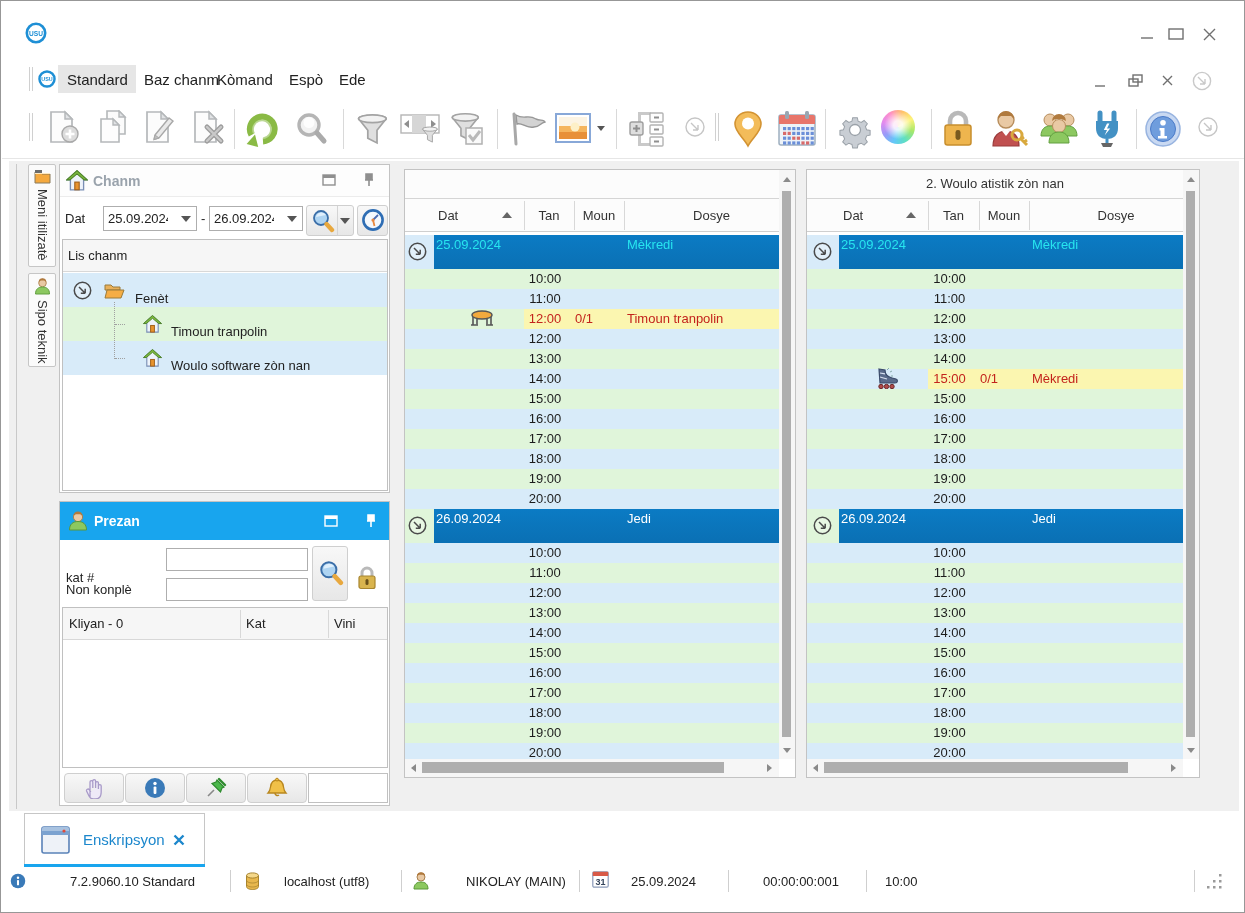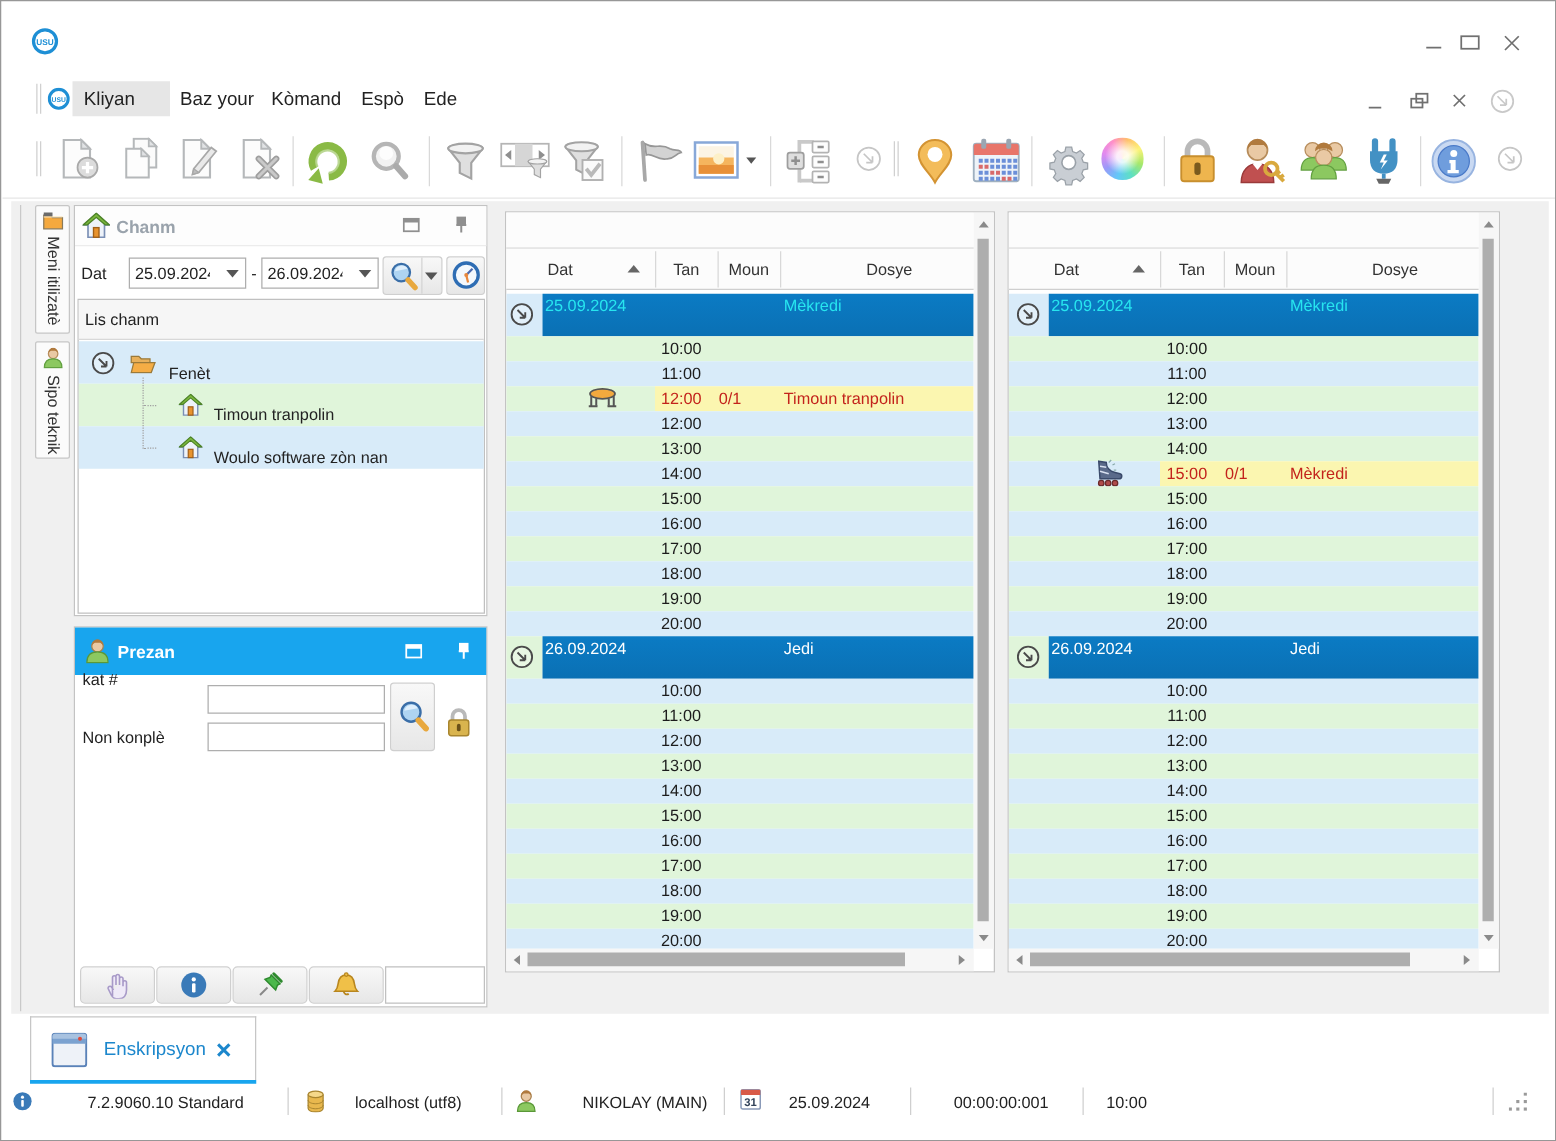--- a/index.html
+++ b/index.html
@@ -46,22 +46,22 @@
  <path d="M73 4 L84 15 M84 4 L73 15" class="wc" stroke-width="1.6"></path>
 </svg>
 
 <div class="grip" style="left:28px;top:66px;height:24px;"></div>
 <div class="grip" style="left:31px;top:66px;height:24px;"></div>
 <svg class="abs" style="left:37px;top:69px" width="18" height="18" viewBox="0 0 22 22">
  <circle cx="11" cy="11" r="9.2" fill="#fff" stroke="#1e8fd5" stroke-width="3"></circle>
  <text x="11" y="14" font-size="6.6" font-weight="bold" fill="#1e8fd5" text-anchor="middle" font-family="Liberation Sans">USU</text>
 </svg>
 <div class="abs" style="left:57px;top:64px;width:78px;height:28px;background:#e6e6e6;"></div>
-<div class="abs menu-item" style="left:66px;top:70px;">Kliyan</div>
-<div class="abs menu-item" style="left:143px;top:70px;">Baz your</div>
+<div class="abs menu-item" style="left:66px;top:70px;">Standard</div>
+<div class="abs menu-item" style="left:143px;top:70px;">Baz chanm</div>
 <div class="abs menu-item" style="left:216px;top:70px;">Kòmand</div>
 <div class="abs menu-item" style="left:288px;top:70px;">Espò</div>
 <div class="abs menu-item" style="left:338px;top:70px;">Ede</div>
 <svg class="abs" style="left:1088px;top:70px" width="130" height="20" viewBox="0 0 130 20">
  <line x1="6" y1="15" x2="16" y2="15" class="wc" stroke-width="1.5"></line>
  <rect x="40" y="8" width="9" height="7" class="wc" stroke-width="1.3"></rect>
  <rect x="44" y="4" width="9" height="7" fill="#fff" class="wc" stroke-width="1.3"></rect>
  <path d="M74 5 L83 14 M83 5 L74 14" class="wc" stroke-width="1.5"></path>
  <circle cx="113" cy="10" r="8.6" fill="none" stroke="#c9c9c9" stroke-width="1.4"></circle>
  <path d="M109 6 L116 13 M116 13 v-5 M116 13 h-5" stroke="#c9c9c9" stroke-width="1.4" fill="none"></path>
@@ -353,35 +353,43 @@
  <path d="M1.5 19 c0-6 3.6-8.5 8.5-8.5 c4.9 0 8.5 2.5 8.5 8.5 z" fill="#8cc860" stroke="#5a9838"></path>
       </svg>
 <div class="abs" style="left:34px;top:11px;font-size:14px;font-weight:bold;color:#fff;">Prezan</div>
 <svg class="abs" style="left:264px;top:13px" width="14" height="13" viewBox="0 0 14 13">
         <rect x="1" y="1" width="12" height="10" fill="none" stroke="#fff" stroke-width="1.4"></rect>
         <rect x="1" y="1" width="12" height="3" fill="#fff"></rect>
       </svg>
 <svg class="abs" style="left:305px;top:12px" width="12" height="14" viewBox="0 0 12 14">
         <path d="M3 1 h6 v6 h-6 z M2 7 h8 M6 7 v6" stroke="#fff" stroke-width="1.6" fill="#fff"></path>
       </svg>
-<div class="lbl" style="left:6px;top:34px;">kat #</div>
+<div class="lbl" style="left:6px;top:68px;">kat #</div>
 <div class="input" style="left:106px;top:46px;width:142px;height:23px;"></div>
 <div class="lbl" style="left:6px;top:80px;">Non konplè</div>
 <div class="input" style="left:106px;top:76px;width:142px;height:23px;"></div>
 <div class="btn" style="left:252px;top:44px;width:36px;height:55px;"></div>
 <svg class="abs" style="left:258px;top:58px" width="26" height="26" viewBox="0 0 24 24">
  <circle cx="10" cy="9" r="7" fill="#aed4f2" stroke="#3a6ea8" stroke-width="1.8"></circle>
  <path d="M5 8 a5.5 5.5 0 0 1 10 -2 z" fill="#e4f2fd" opacity="0.9"></path>
  <path d="M15.5 15 L21 21" stroke="#e8a83e" stroke-width="4.4" stroke-linecap="round"></path>
       </svg>
 <svg class="abs" style="left:296px;top:64px" width="22" height="24" viewBox="0 0 22 24">
  <path d="M6 10 v-3 a5 5 0 0 1 10 0 v3" fill="none" stroke="#b9b9b9" stroke-width="3"></path>
  <rect x="3" y="10" width="16" height="12.5" rx="2" fill="#d9b44e" stroke="#a8852e" stroke-width="1.2"></rect>
  <rect x="9.5" y="13" width="3" height="6" rx="1.5" fill="#6a5018"></rect>
       </svg>
+<div class="abs" style="left:2px;top:105px;width:326px;height:161px;border:1px solid #c0c0c0;background:#fff;">
+<div class="abs" style="left:0;right:0;top:0;height:32px;background:#f6f6f6;border-bottom:1px solid #d8d8d8;"></div>
+<div class="abs" style="left:177px;top:2px;width:1px;height:28px;background:#d8d8d8;"></div>
+<div class="abs" style="left:265px;top:2px;width:1px;height:28px;background:#d8d8d8;"></div>
+<div class="lbl" style="left:6px;top:8px;">Kliyan - 0</div>
+<div class="lbl" style="left:183px;top:8px;">Kat</div>
+<div class="lbl" style="left:271px;top:8px;">Vini</div>
+</div>
 <div class="btn" style="left:4px;top:271px;width:60px;height:30px;border-radius:4px;"></div>
 <div class="abs" style="left:23px;top:275px;"><svg width="22" height="22" viewBox="0 0 22 22">
           <g fill="#efeaf8" stroke="#a89ac8" stroke-width="1.3">
  <path d="M7 20 v-8 m0 0 v-7 a1.4 1.4 0 0 1 2.8 0 v6 m0-7 a1.4 1.4 0 0 1 2.8 0 v7 m0-5 a1.4 1.4 0 0 1 2.8 0 v6 m0-3 a1.4 1.4 0 0 1 2.8 0 v6 c0 4-2 7-6 7 h-2 c-2 0-3.2-1-4.2-3 l-2.4-5 a1.5 1.5 0 0 1 2.6-1.4 l1.6 2.4"></path>
           </g>
         </svg></div>
 <div class="btn" style="left:65px;top:271px;width:60px;height:30px;border-radius:4px;"></div>
 <div class="abs" style="left:84px;top:275px;"><svg width="22" height="22" viewBox="0 0 22 22">
           <circle cx="11" cy="11" r="10" fill="#3a7ab8"></circle>
  <circle cx="11" cy="6.5" r="1.7" fill="#fff"></circle>
@@ -488,20 +496,21 @@
       <div class="arr" style="left:378px;top:7px;border-left:4px solid transparent;border-right:4px solid transparent;border-bottom:5px solid #8a8a8a;"></div>
       <div class="arr" style="left:378px;top:578px;border-left:4px solid transparent;border-right:4px solid transparent;border-top:5px solid #8a8a8a;"></div>
       <div class="sb-thumb" style="left:377px;top:21px;width:9px;height:546px;"></div>
       <div class="sb-track" style="left:0;top:589px;width:374px;height:18px;"></div>
       <div class="arr" style="left:6px;top:594px;border-top:4px solid transparent;border-bottom:4px solid transparent;border-right:5px solid #8a8a8a;"></div>
       <div class="arr" style="left:362px;top:594px;border-top:4px solid transparent;border-bottom:4px solid transparent;border-left:5px solid #8a8a8a;"></div>
       <div class="sb-thumb" style="left:17px;top:592px;width:302px;height:11px;"></div>
     </div>
 <div class="panel" style="left:805px;top:168px;width:394px;height:609px;">
       <div class="abs" style="left:0;top:0;width:376px;height:29px;background:#fcfcfc;border-bottom:1px solid #d5d5d5;"></div>
+      <div class="abs" style="left:0;top:6px;width:376px;text-align:center;font-size:13px;color:#333;">2. Woulo atistik zòn nan</div>
       <div class="abs" style="left:0;top:29px;width:376px;height:33px;background:#fcfcfc;border-bottom:1px solid #cfcfcf;"></div>
       <div class="abs" style="left:121px;top:31px;width:1px;height:29px;background:#d8d8d8;"></div>
       <div class="abs" style="left:172px;top:31px;width:1px;height:29px;background:#d8d8d8;"></div>
       <div class="abs" style="left:222px;top:31px;width:1px;height:29px;background:#d8d8d8;"></div>
       <div class="colhdr" style="left:36px;top:38px;">Dat</div>
       <div class="arr" style="left:99px;top:42px;border-left:5px solid transparent;border-right:5px solid transparent;border-bottom:6px solid #666;"></div>
       <div class="colhdr" style="left:121px;top:38px;width:51px;text-align:center;">Tan</div>
       <div class="colhdr" style="left:172px;top:38px;width:50px;text-align:center;">Moun</div>
       <div class="colhdr" style="left:242px;top:38px;width:134px;text-align:center;">Dosye</div>
       <div class="abs" style="left:0;top:62px;width:376px;height:527px;overflow:hidden;">

